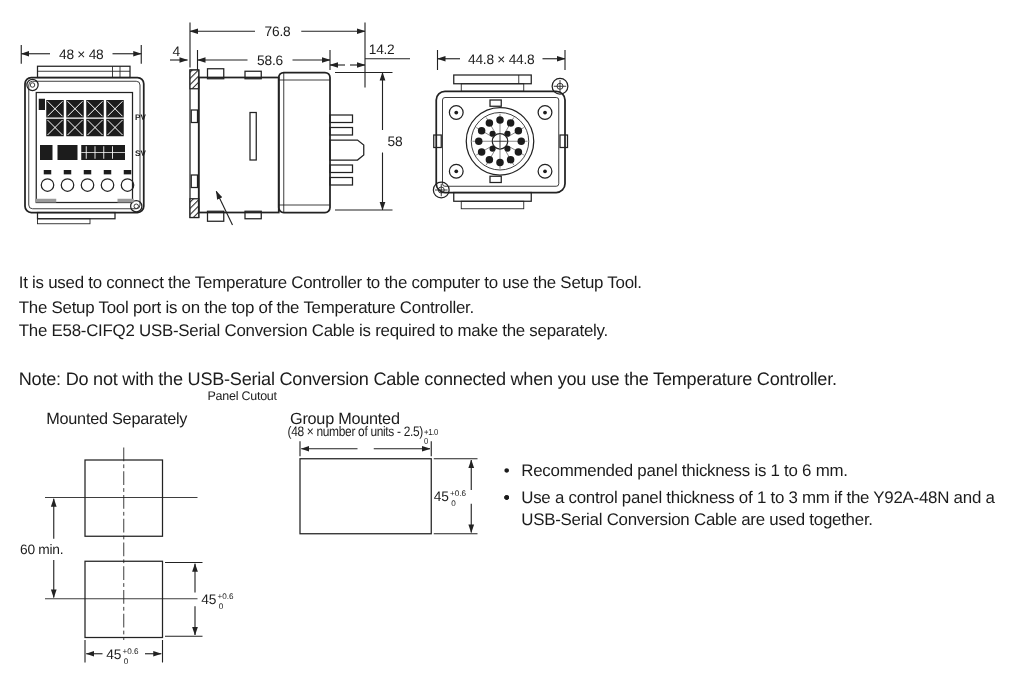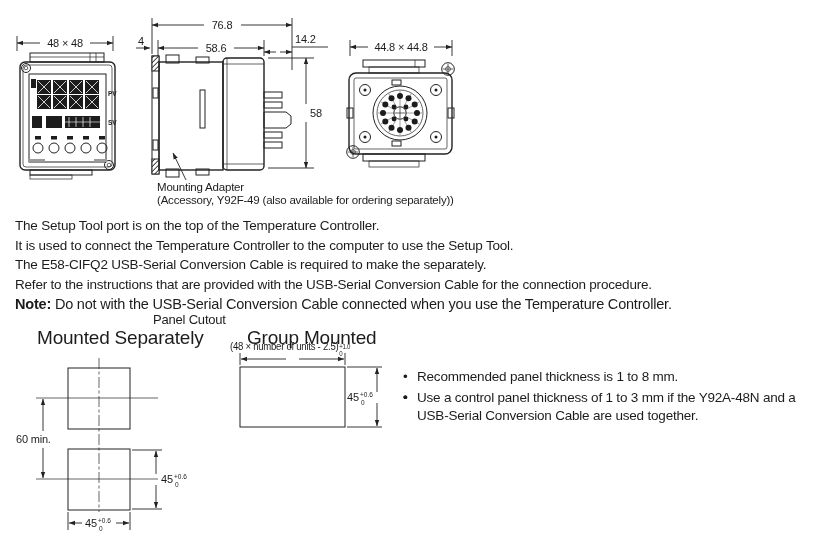--- a/index.html
+++ b/index.html
@@ -14,31 +14,31 @@
   .ln2{stroke:#222;stroke-width:1;fill:none}
   .thin{stroke:#222;stroke-width:.7;fill:none}
   .dimln{stroke:#222;stroke-width:.9;fill:none}
   .ink{fill:#1c1c1c}
   .graymark{fill:#9a9a9a}
   .abs{position:absolute;white-space:nowrap}
   .desc{left:15px;top:216px;font-size:13.5px;letter-spacing:-0.2px;line-height:19.5px}
   .desc p{margin:0}
   .note-line{left:15px;top:296px;font-size:14.5px;letter-spacing:-0.2px}
   .adapter-label{left:157px;top:181px;font-size:11.5px;letter-spacing:-0.2px;line-height:12.5px}
-  .pc-title{left:153px;top:312px;font-size:13px;letter-spacing:-0.2px}
-  .pc-sub{font-size:19px;letter-spacing:-0.2px}
+  .pc-title{left:166px;top:312px;font-size:10px;letter-spacing:-0.2px}
+  .pc-sub{font-size:13px;letter-spacing:-0.2px}
   .formula{left:230px;top:340px;font-size:11px;letter-spacing:-0.3px;
            transform:scaleX(.87);transform-origin:0 0}
   .tolstack{display:inline-flex;flex-direction:column;font-size:7px;line-height:6.5px;
             vertical-align:1px;margin-left:1px}
   .bullets{left:403px;top:368px;width:414px;font-size:13.5px;letter-spacing:-0.2px;
            line-height:17.5px;white-space:normal}
   .bullet-item{position:relative;padding-left:14px;margin-bottom:3.5px}
   .bullet-dot{position:absolute;left:0;top:0}
-  b{font-weight:bold}
+  b{font-weight:normal}
 </style>
 </head>
 <body>
 
 <div class="page">
 
   <svg width="0" height="0" style="left:0;top:0">
     <defs>
       <marker id="arr" viewBox="0 0 10 10" refX="9.5" refY="5" markerWidth="7.5" markerHeight="7.5" orient="auto-start-reverse">
         <path d="M0,1.6 L10,5 L0,8.4 z" fill="#222"></path>
@@ -287,36 +287,31 @@
         <circle class="ln2" cx="57" cy="85" r="6.2" fill="#fff"></circle>
         <line class="thin" x1="51.5" y1="85" x2="62.5" y2="85"></line>
         <line class="thin" x1="57" y1="79.5" x2="57" y2="90.5"></line>
       </g>
 
       <rect class="ln2" x="20" y="126" width="62" height="7"></rect>
       <rect class="thin" x="26" y="133" width="50" height="6"></rect>
     </g>
   </svg>
 
-  <div class="abs adapter-label">
-    <div>Mounting Adapter</div>
-    <div>(Accessory, Y92F-49 (also available for ordering separately))</div>
-  </div>
 
   <div class="abs desc">
+    <p>It is used to connect the Temperature Controller to the computer to use the Setup Tool.</p>
     <p>The Setup Tool port is on the top of the Temperature Controller.</p>
-    <p>It is used to connect the Temperature Controller to the computer to use the Setup Tool.</p>
     <p>The E58-CIFQ2 USB-Serial Conversion Cable is required to make the separately.</p>
-    <p>Refer to the instructions that are provided with the USB-Serial Conversion Cable for the connection procedure.</p>
   </div>
   <div class="abs note-line"><b>Note:</b><span> Do not with the USB-Serial Conversion Cable connected when you use the Temperature Controller.</span></div>
 
   <div class="abs pc-title">Panel Cutout</div>
   <div class="abs pc-sub" style="left:37px;top:327px">Mounted Separately</div>
-  <div class="abs pc-sub" style="left:247px;top:327px">Group Mounted</div>
+  <div class="abs pc-sub" style="left:232px;top:327px">Group Mounted</div>
 
   <div class="abs formula">
     <span>(48 × number of units - 2.5)</span><span class="tolstack">
         <span>+1.0</span>
         <span>0</span>
       </span>
   </div>
 
   <svg style="left:10px;top:352px" width="215" height="194" viewBox="0 0 215 194">
     <rect class="ln2" x="58" y="16" width="62" height="61"></rect>
@@ -367,21 +362,21 @@
       <line class="dimln" x1="141" y1="51" x2="141" y2="74" marker-end="url(#arr)"></line>
       <text class="dim" x="111" y="49">45</text>
       <text class="dim-s" x="124" y="45">+0.6</text>
       <text class="dim-s" x="125" y="53">0</text>
     </g>
   </svg>
 
   <div class="abs bullets">
     <div class="bullet-item">
       <span class="bullet-dot">•</span>
-      <span>Recommended panel thickness is 1 to 8 mm.</span>
+      <span>Recommended panel thickness is 1 to 6 mm.</span>
     </div>
     <div class="bullet-item">
       <span class="bullet-dot">•</span>
     </div>
     <div class="bullet-item">
       <span class="bullet-dot">•</span>
     </div>
     <div class="bullet-item">
       <span class="bullet-dot">•</span>
       <span>Use a control panel thickness of 1 to 3 mm if the Y92A-48N and a USB-Serial Conversion Cable are used together.</span>

